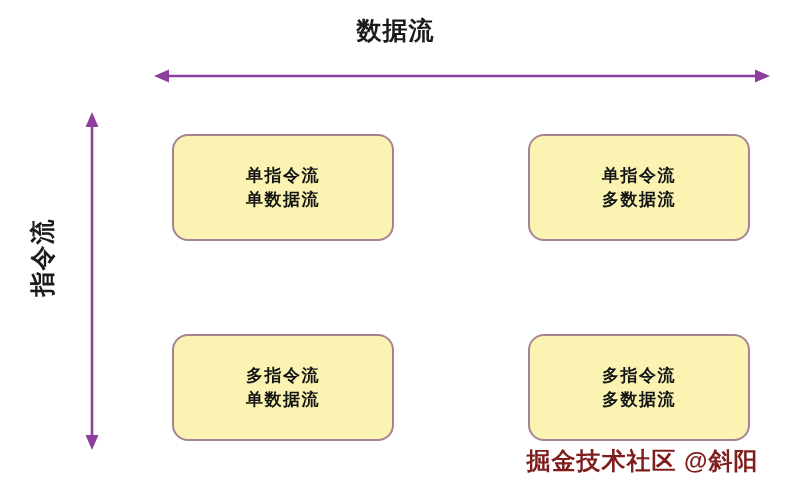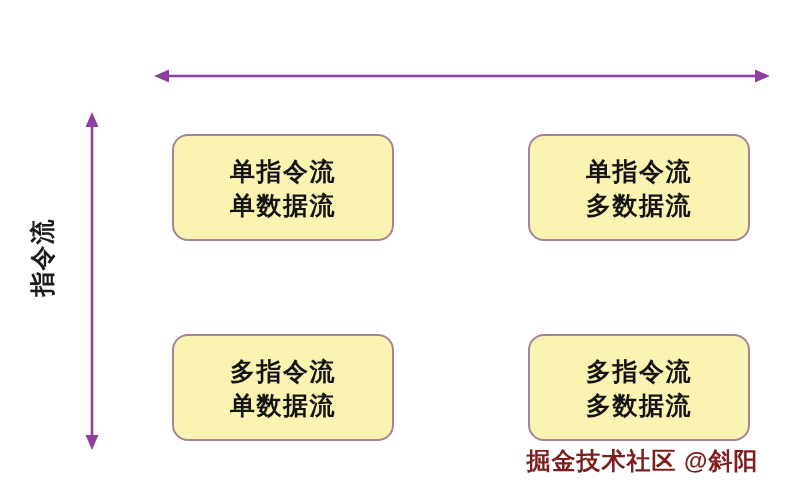--- a/index.html
+++ b/index.html
@@ -73,21 +73,21 @@
     background: #faf3b2;
     border: 2px solid #a58394;
     border-radius: 16px;
     display: flex;
     flex-direction: column;
     align-items: center;
     justify-content: center;
     gap: 2px;
   }
   .qbox .line {
-    font-size: 25px;
+    font-size: 17px;
     font-weight: 700;
     color: #141414;
     letter-spacing: 1.5px;
     line-height: 1.28;
     white-space: nowrap;
   }
 
   #box-sisd { left: 172px; top: 134px; width: 222px; height: 107px; }
   #box-simd { left: 528px; top: 134px; width: 222px; height: 107px; }
   #box-misd { left: 172px; top: 334px; width: 222px; height: 107px; }
@@ -107,20 +107,21 @@
     line-height: 1.1;
     white-space: nowrap;
     pointer-events: none;
   }
 </style>
 </head>
 <body>
 
 <div id="canvas">
 
+  <div class="axis-title-h">数据流</div>
 
   <div class="arrow-h">
     <svg width="620" height="28" viewBox="0 0 620 28" xmlns="http://www.w3.org/2000/svg">
       <line x1="14" y1="14" x2="606" y2="14" stroke="#8e3f9e" stroke-width="2.6"></line>
       <polygon points="2,14 17,7.5 17,20.5" fill="#8e3f9e"></polygon>
       <polygon points="618,14 603,7.5 603,20.5" fill="#8e3f9e"></polygon>
     </svg>
   </div>
 
   <div class="axis-title-v">指令流</div>

